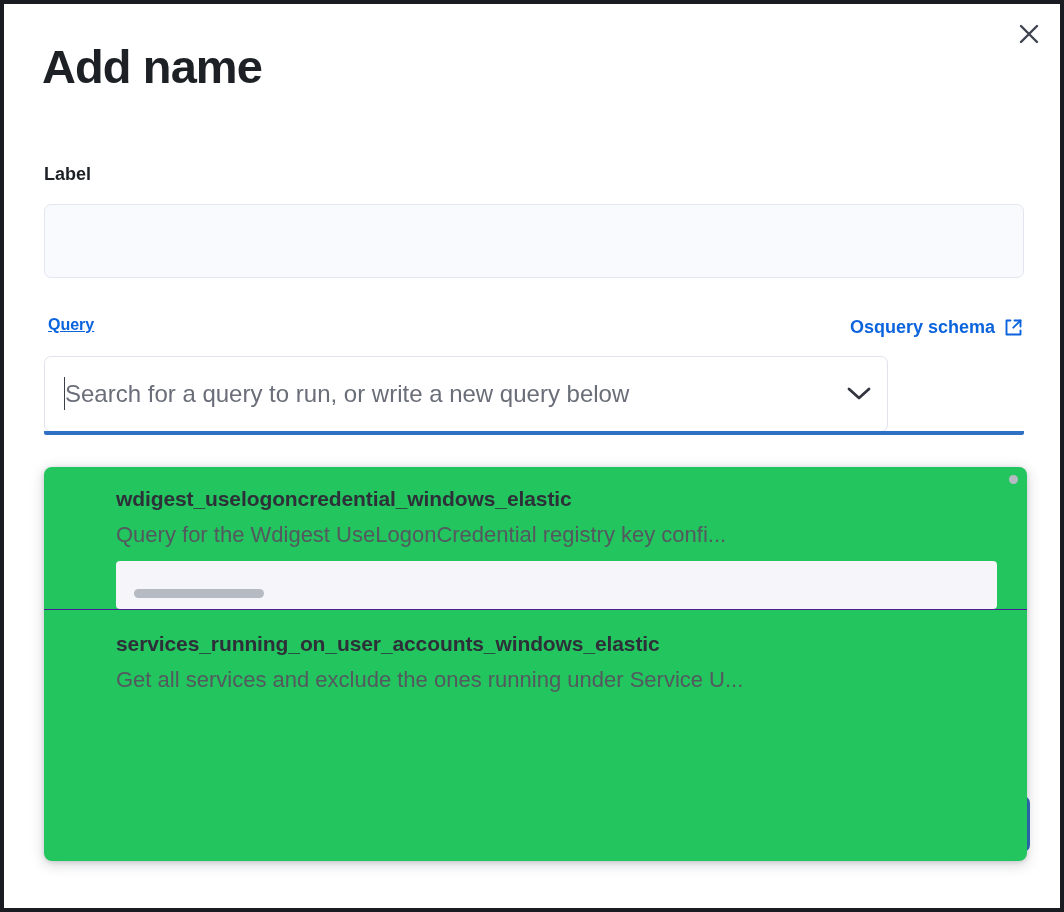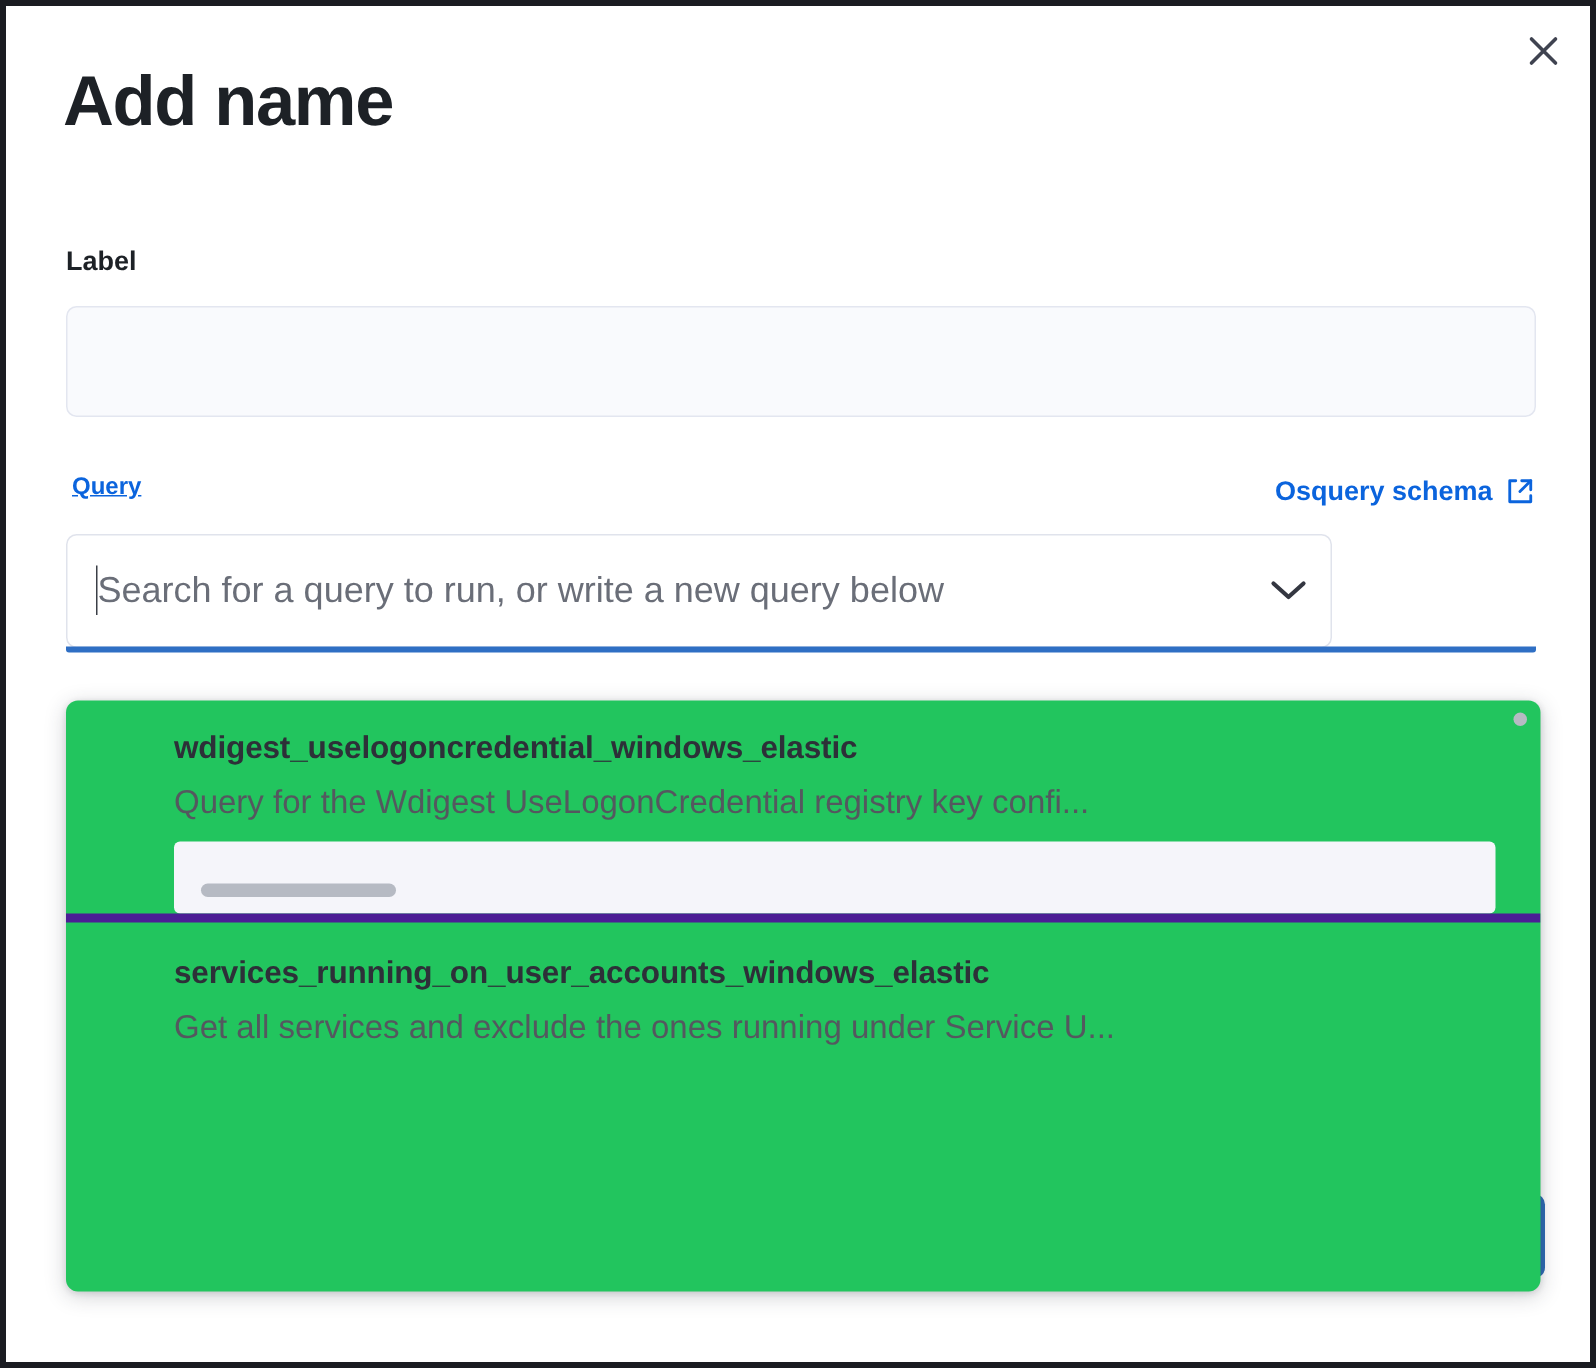--- a/index.html
+++ b/index.html
@@ -141,21 +141,21 @@
   #dropdown-scroll-thumb {
     position: absolute;
     right: 9px; top: 8px;
     width: 9px; height: 9px;
     border-radius: 50%;
     background: #b6bac3;
     z-index: 5;
     cursor: pointer;
   }
   .dd-option { position: relative; padding: 20px 30px 0 72px; }
-  .dd-option + .dd-option { border-top: 6px solid #4c1d95; padding-top: 22px; }
+  .dd-option + .dd-option { border-top: 1px solid #4c1d95; padding-top: 22px; }
   .dd-title {
     font-size: 21px;
     font-weight: 700;
     color: #2d3038;
     letter-spacing: -0.1px;
   }
   .dd-desc {
     margin-top: 11px;
     font-size: 22px;
     color: #54585f;

